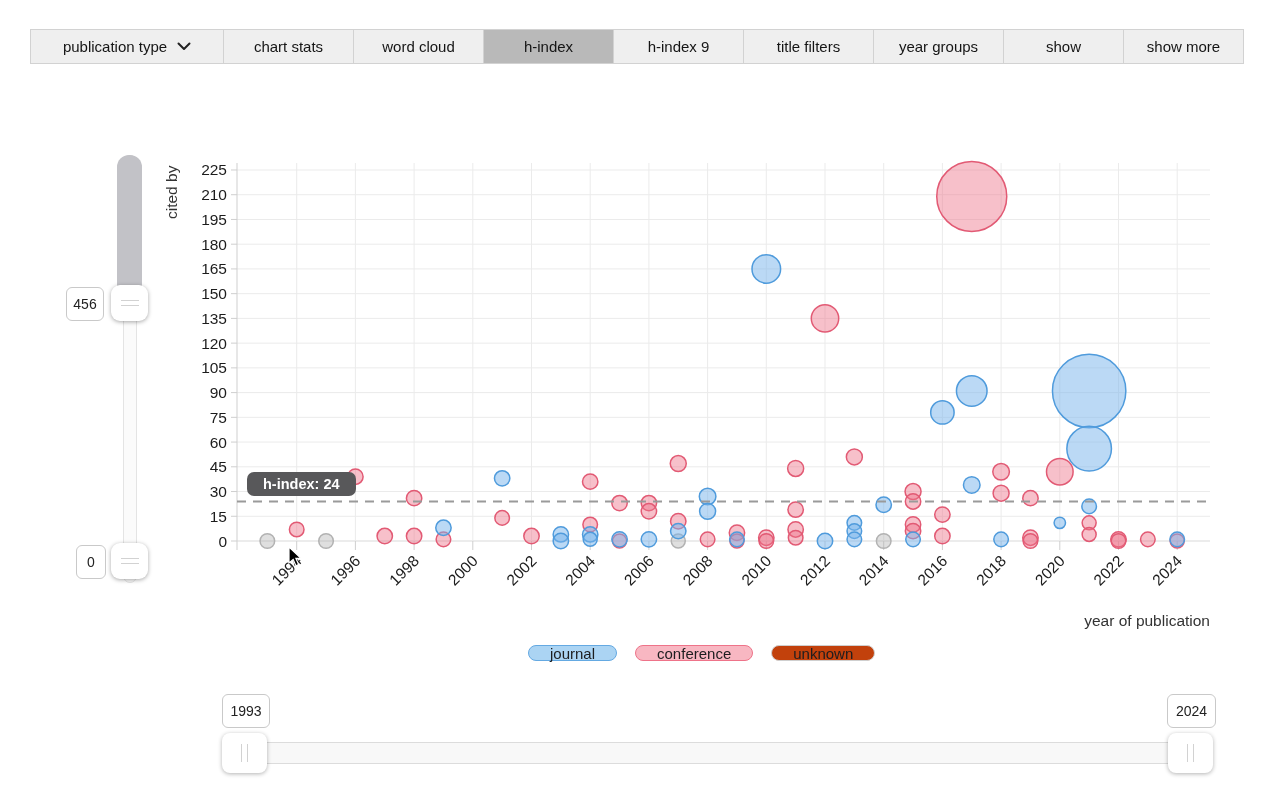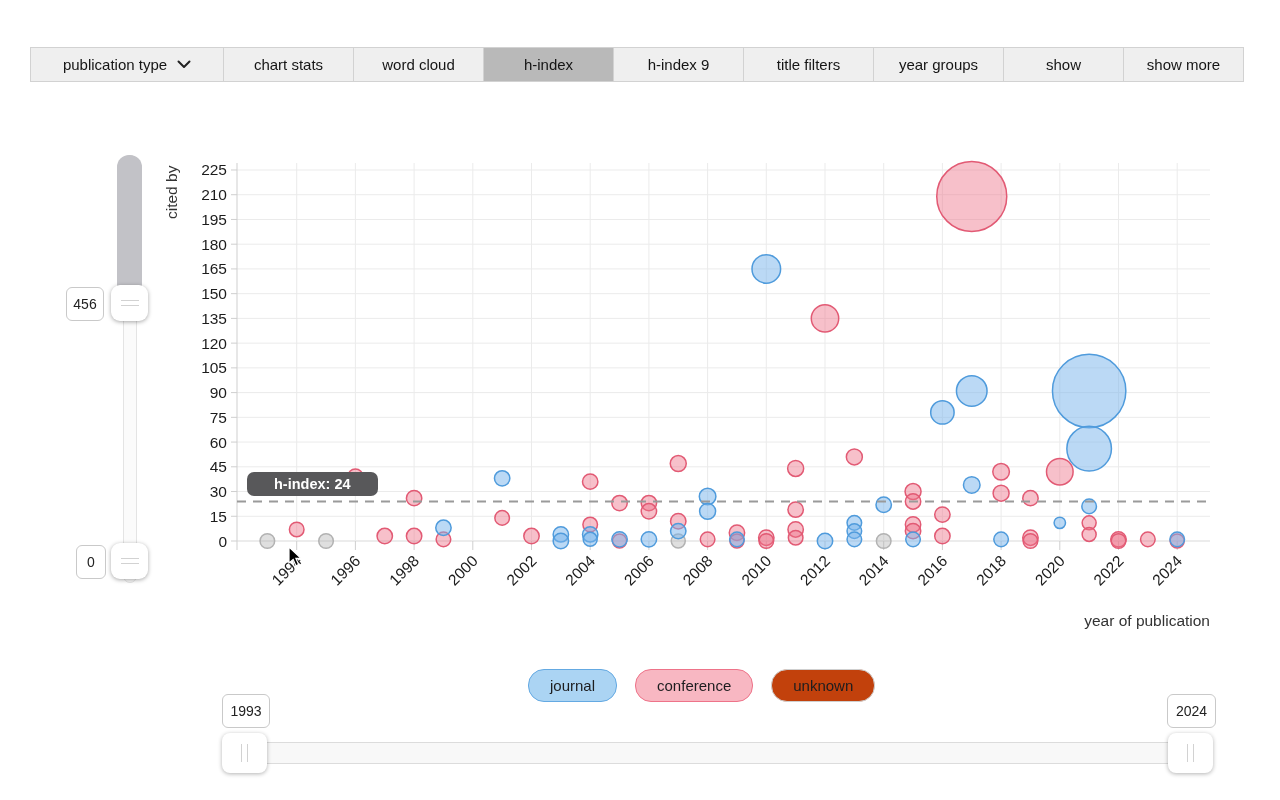--- a/index.html
+++ b/index.html
@@ -1,20 +1,20 @@
 <!DOCTYPE html>
 <html><head>
 <meta charset="utf-8">
 <style>
   html,body{margin:0;padding:0;background:#fff;}
   .stage{position:relative;width:1280px;height:800px;background:#ffffff;overflow:hidden;
          font-family:"Liberation Sans",sans-serif;color:#111;}
 
   
-  .toolbar{position:absolute;left:30px;top:47px;height:35px;display:flex;
+  .toolbar{position:absolute;left:30px;top:29px;height:35px;display:flex;
            border:1px solid #d2d2d2;background:#efefef;box-sizing:border-box;}
   .tb-btn{display:flex;align-items:center;justify-content:center;gap:10px;
           font-size:15px;color:#151515;border-left:1px solid #d2d2d2;cursor:default;
           box-sizing:border-box;white-space:nowrap;}
   .tb-btn:first-child{border-left:none;}
   .tb-btn.active{background:#b9b9b9;}
 
   
   .vtrack{position:absolute;left:123px;top:155px;width:12px;height:426px;background:#fbfbfb;
           border:1px solid #e4e4e4;border-radius:7px;}
@@ -22,28 +22,28 @@
          border-radius:12px 12px 0 0;}
   .vhandle{position:absolute;left:111px;width:37px;height:36px;background:#fff;border-radius:9px;
            box-shadow:0 1px 4px rgba(0,0,0,0.35);display:flex;flex-direction:column;gap:4px;
            align-items:center;justify-content:center;}
   .vhandle i{display:block;width:18px;height:0;border-top:1px solid #d2d2d2;}
   .valbox{position:absolute;background:#fff;border:1px solid #c9c9c9;border-radius:6px;
           font-size:14px;display:flex;align-items:center;justify-content:center;color:#222;}
 
   
   .chart-svg{position:absolute;left:0;top:0;}
-  .hbadge{position:absolute;left:247px;top:472px;height:24px;padding:0 27px;background:#58585a;
+  .hbadge{position:absolute;left:247px;top:472px;height:24px;padding:0 16px;background:#58585a;
           border-radius:7px;color:#fff;font-size:14.5px;font-weight:600;display:flex;
           align-items:center;}
 
   
   .legend{position:absolute;left:528px;top:645px;display:flex;gap:18px;}
-  .pill{height:33px;padding:0 21px;border-radius:16px;display:flex;align-items:center;
-        font-size:15px;color:#1d1d1f;box-sizing:border-box;border:1.5px solid transparent;margin-top:24px;}
+  .pill{height:16px;padding:0 21px;border-radius:16px;display:flex;align-items:center;
+        font-size:15px;color:#1d1d1f;box-sizing:border-box;border:1.5px solid transparent;}
   .pill.journal{background:#abd4f3;border-color:#64a9e2;}
   .pill.conference{background:#f8b7c2;border-color:#ee7389;}
   .pill.unknown{background:#c2410c;border-color:#cfcfcf;}
 
   
   .htrack{position:absolute;left:222px;top:742px;width:991px;height:22px;background:#f8f8f8;
           border:1px solid #dcdcdc;border-radius:3px;box-sizing:border-box;}
   .hhandle{position:absolute;top:733px;width:45px;height:40px;background:#fff;border-radius:8px;
            box-shadow:0 1px 4px rgba(0,0,0,0.3);display:flex;gap:5px;align-items:center;
            justify-content:center;}

